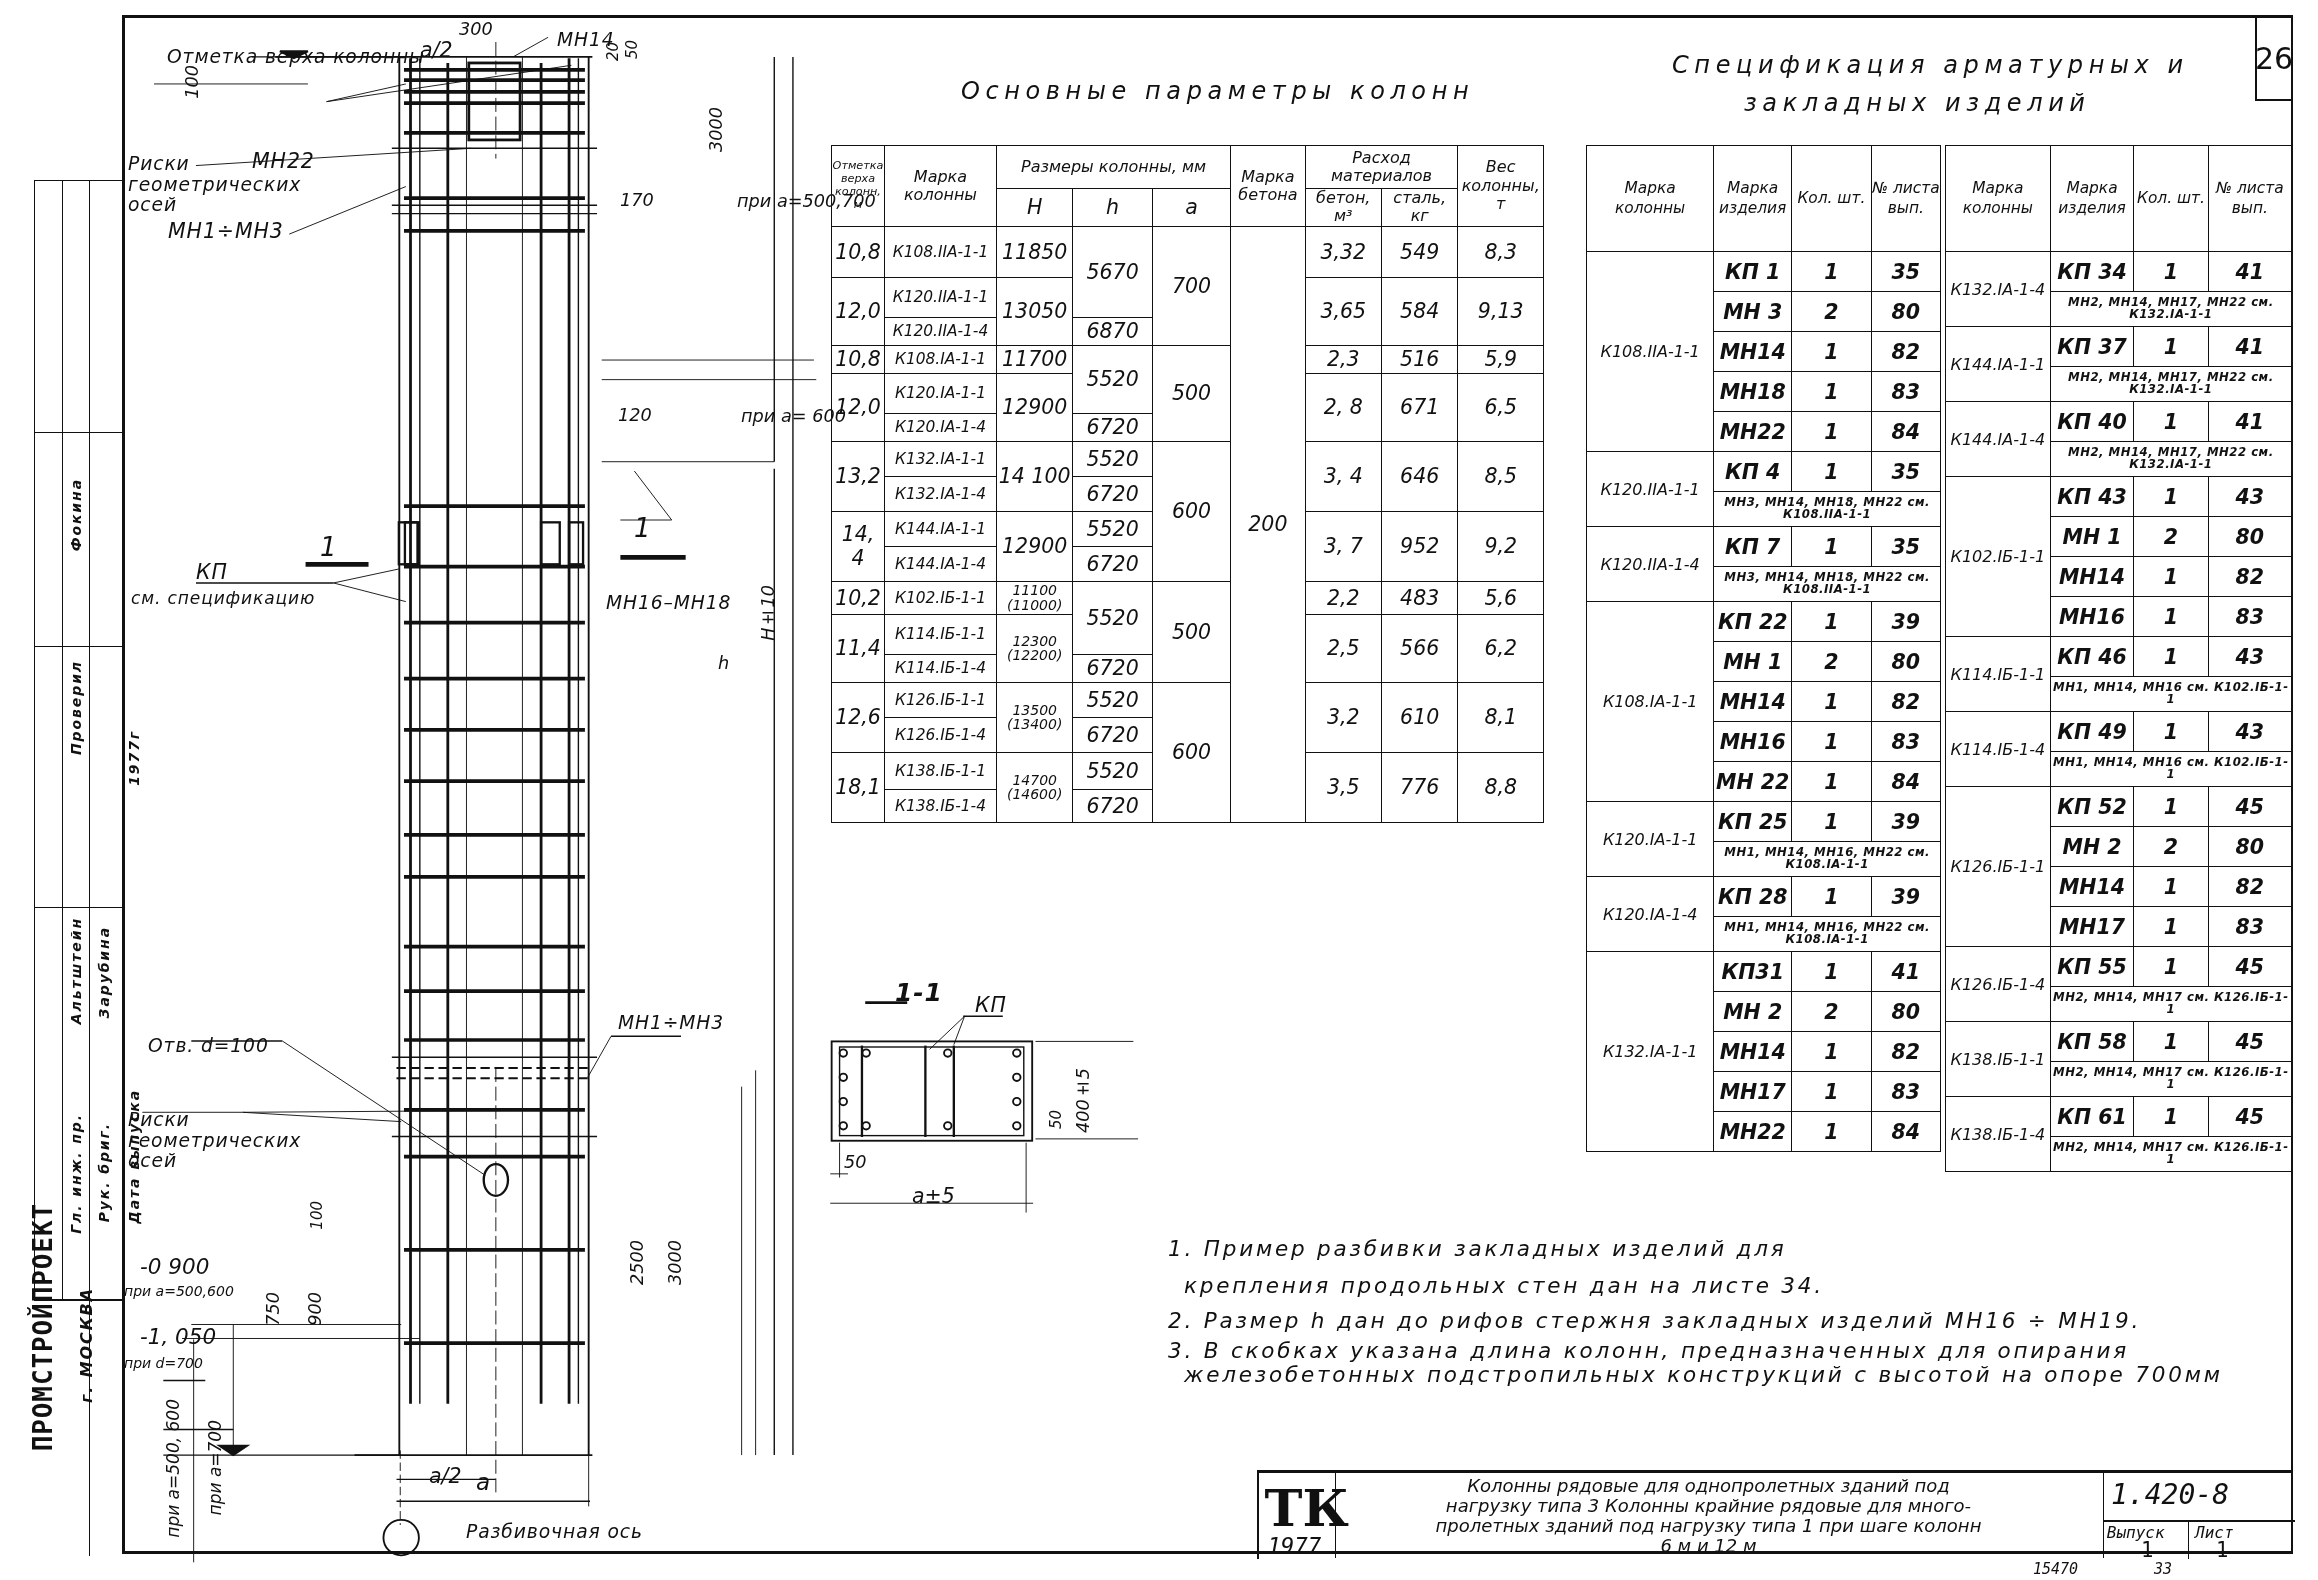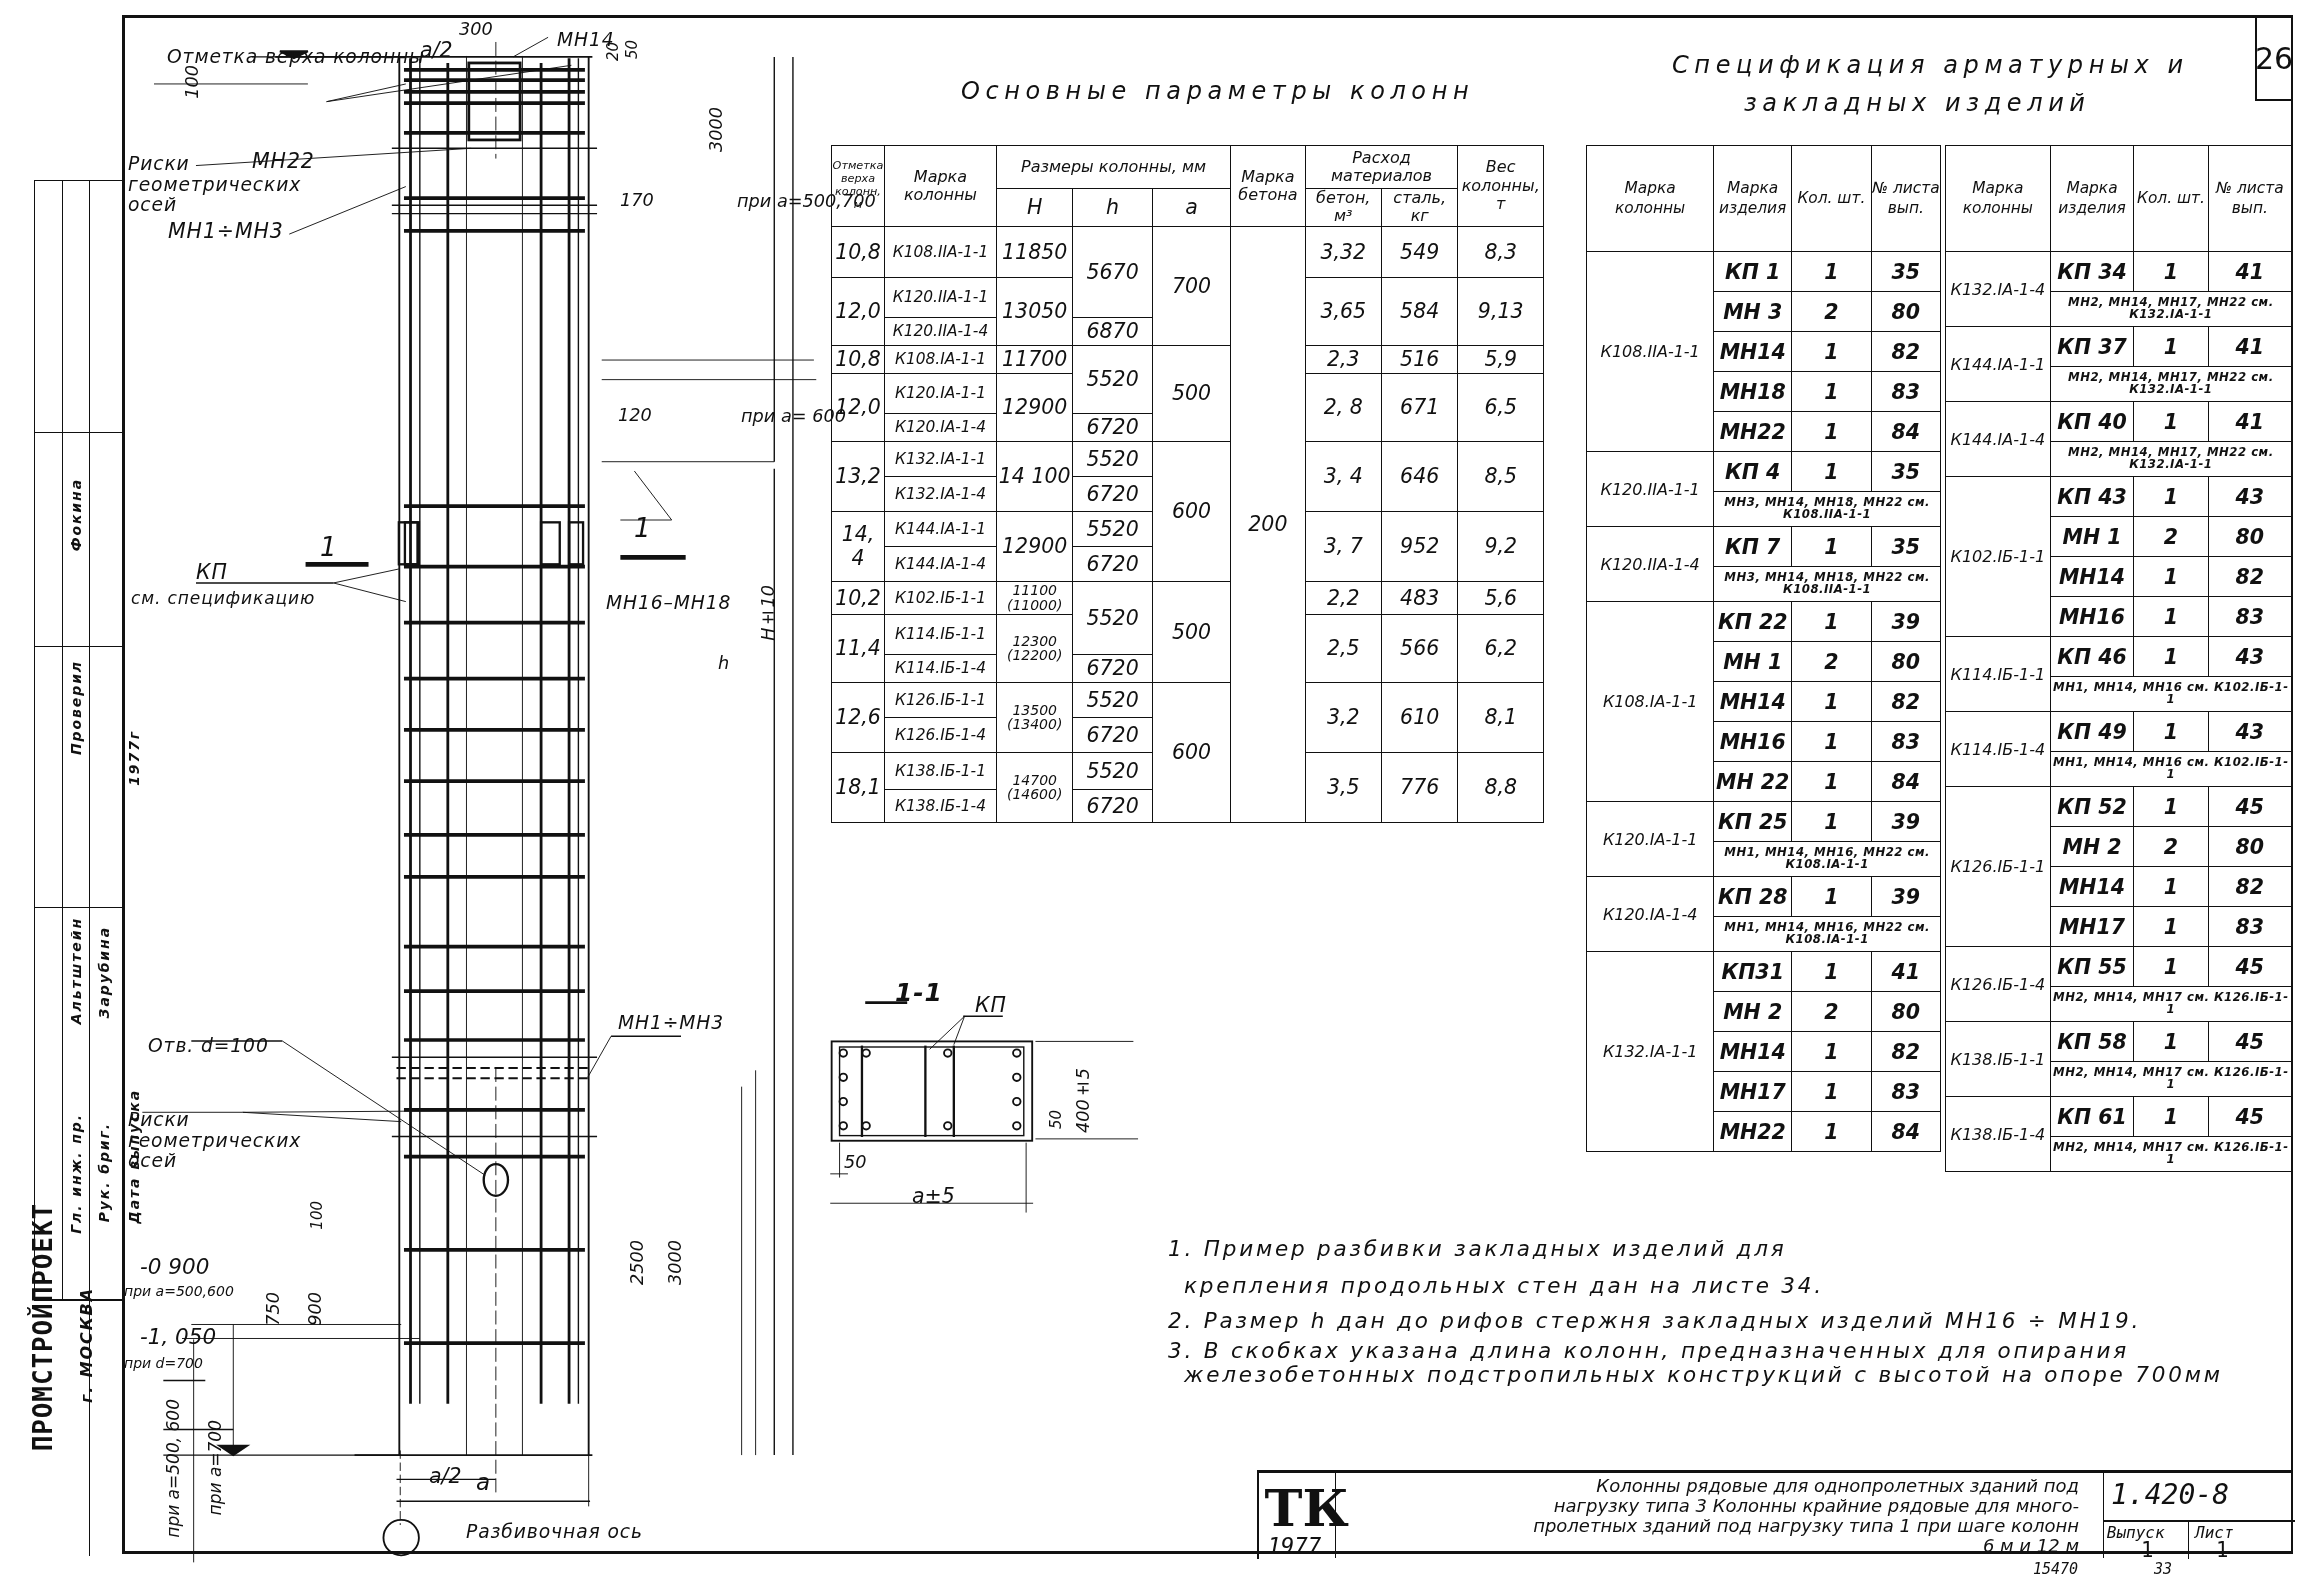--- a/index.html
+++ b/index.html
@@ -701,21 +701,21 @@
 <div class="abs note" style="left:1184px;top:1273px;">крепления продольных стен дан на листе 34.</div>
 <div class="abs note" style="left:1168px;top:1308px;">2. Размер h дан до рифов стержня закладных изделий МН16 ÷ МН19.</div>
 <div class="abs note" style="left:1168px;top:1338px;">3. В скобках указана длина колонн, предназначенных для опирания</div>
 <div class="abs note" style="left:1184px;top:1362px;">железобетонных подстропильных конструкций с высотой на опоре 700мм</div>
 
 <div class="abs" style="left:1257px;top:1470px;width:1036px;height:89px;border-top:3.3px solid #111;border-left:2.3px solid #111;">
   <div class="abs" style="left:0;top:0;width:77px;height:85px;border-right:1.9px solid #111;">
     <div class="abs" style="left:5.6px;top:4.7px;font-size:51px;font-family:'DejaVu Serif',serif;font-weight:bold;">ТК</div>
     <div class="abs" style="left:8.4px;top:60px;font-size:22.4px;font-style:italic;">1977</div>
   </div>
-  <div class="abs" style="left:79px;top:2.8px;width:741px;text-align:right;font-style:italic;font-size:18px;line-height:20px;font-family:'DejaVu Sans',sans-serif;">
+  <div class="abs" style="left:79px;top:2.8px;width:741px;text-align:center;font-style:italic;font-size:18px;line-height:20px;font-family:'DejaVu Sans',sans-serif;">
     <div>Колонны рядовые для однопролетных зданий под</div>
     <div>нагрузку типа 3  Колонны крайние рядовые для много-</div>
     <div>пролетных зданий под нагрузку типа 1 при шаге колонн</div>
     <div>6 м  и 12 м</div>
   </div>
   <div class="abs" style="left:844px;top:0;width:191px;height:85px;border-left:1.9px solid #111;">
     <div class="abs" style="left:7px;top:4.7px;font-size:28px;font-style:italic;">1.420-8</div>
     <div class="abs" style="left:0;top:47px;width:191px;border-top:2.8px solid #111;"></div>
     <div class="abs" style="left:84px;top:47px;height:39px;border-left:1.9px solid #111;"></div>
     <div class="abs" style="left:2.8px;top:50px;font-size:16px;font-style:italic;">Выпуск</div>

